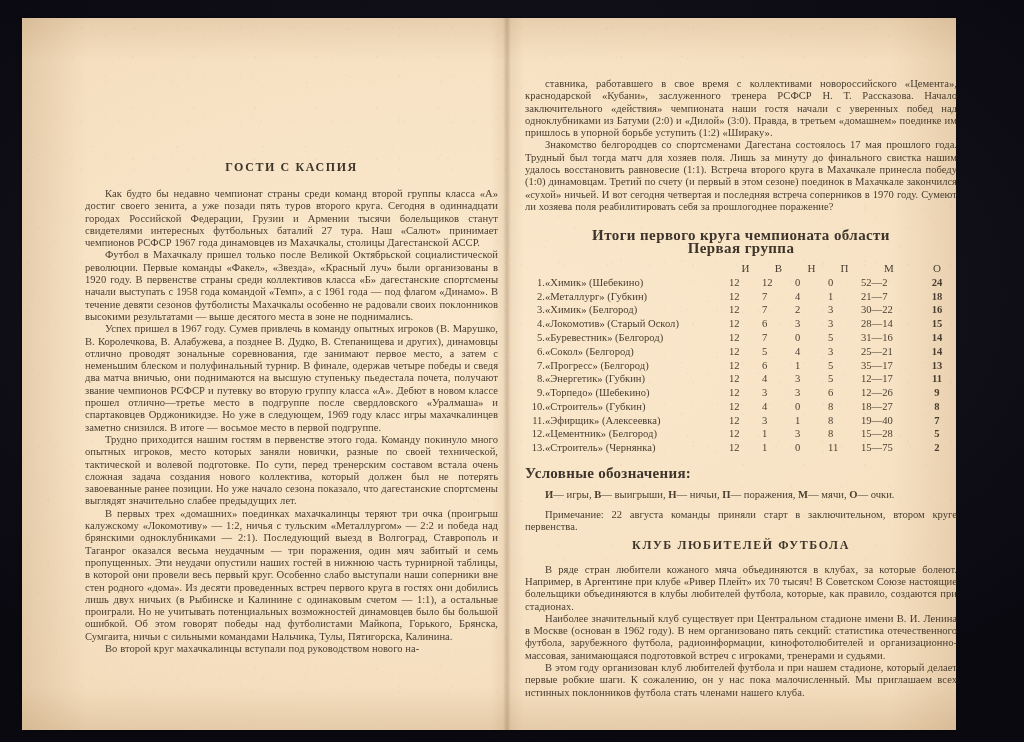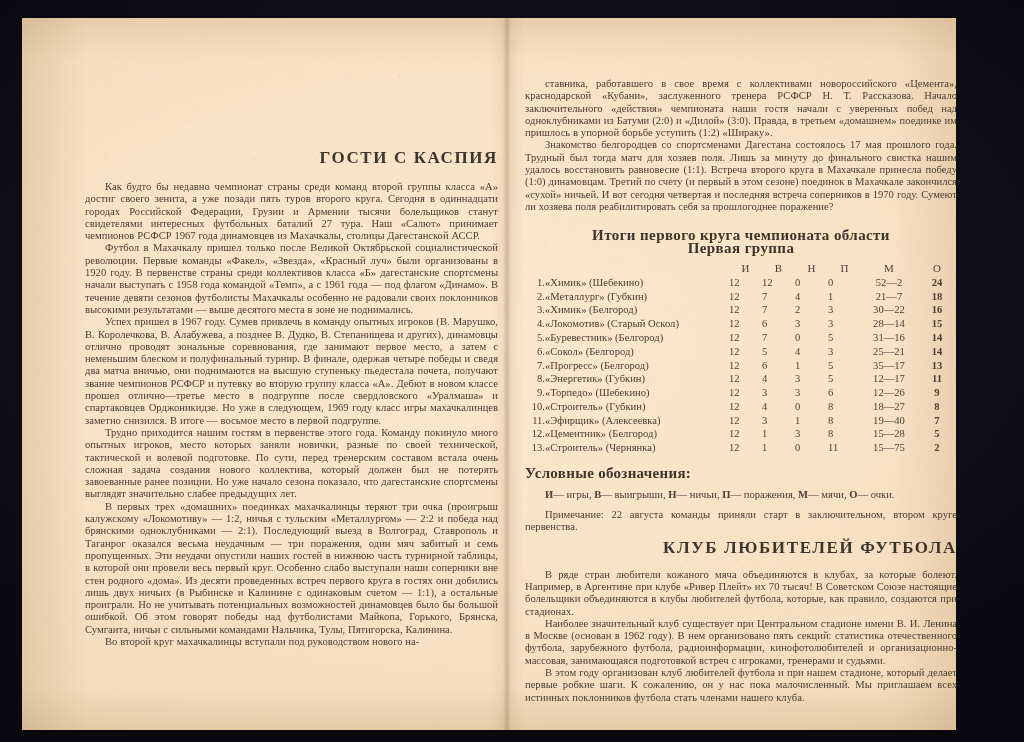--- a/index.html
+++ b/index.html
@@ -74,26 +74,26 @@
 
   
   .col {
     position: absolute;
     color: #3a3026;
   }
   #col-left  { left: 63px;  top: 130px; width: 413px; }
   #col-right { left: 503px; top: 60px;  width: 432px; }
 
   .section-title {
-    text-align: right;
+    text-align: center;
     font-weight: bold;
     letter-spacing: 1.6px;
-    font-size: 17px;
+    font-size: 12px;
     color: #2f2820;
-    margin: 0 0 13px 0;
+    margin: 12px 0 13px 0;
   }
   #club-title { margin-top: 4px; margin-bottom: 11px; }
 
   p.body {
     margin: 0;
     font-size: 10.6px;
     line-height: 12.3px;
     text-align: justify;
     text-indent: 20px;
     color: #3c3226;
@@ -126,21 +126,21 @@
     font-size: 11px;
   }
   table.standings td {
     padding: .6px 0;
     line-height: 12.6px;
   }
   td.rank  { width: 20px; text-align: right; padding-right: 3px; white-space: nowrap; }
   td.club  { text-align: left; white-space: nowrap; }
   td.club b { font-weight: normal; }
   th.num, td.num  { width: 33px; }
-  th.goals, td.goals { text-align: center; width: 56px; white-space: nowrap; }
+  th.goals, td.goals { text-align: left; width: 56px; white-space: nowrap; }
   th.pts, td.pts  { text-align: center; width: 40px; font-weight: bold; }
 
   .legend-title {
     font-weight: bold;
     font-size: 15px;
     margin-top: 10px;
     color: #2f2820;
     letter-spacing: .3px;
   }
   p.legend {

